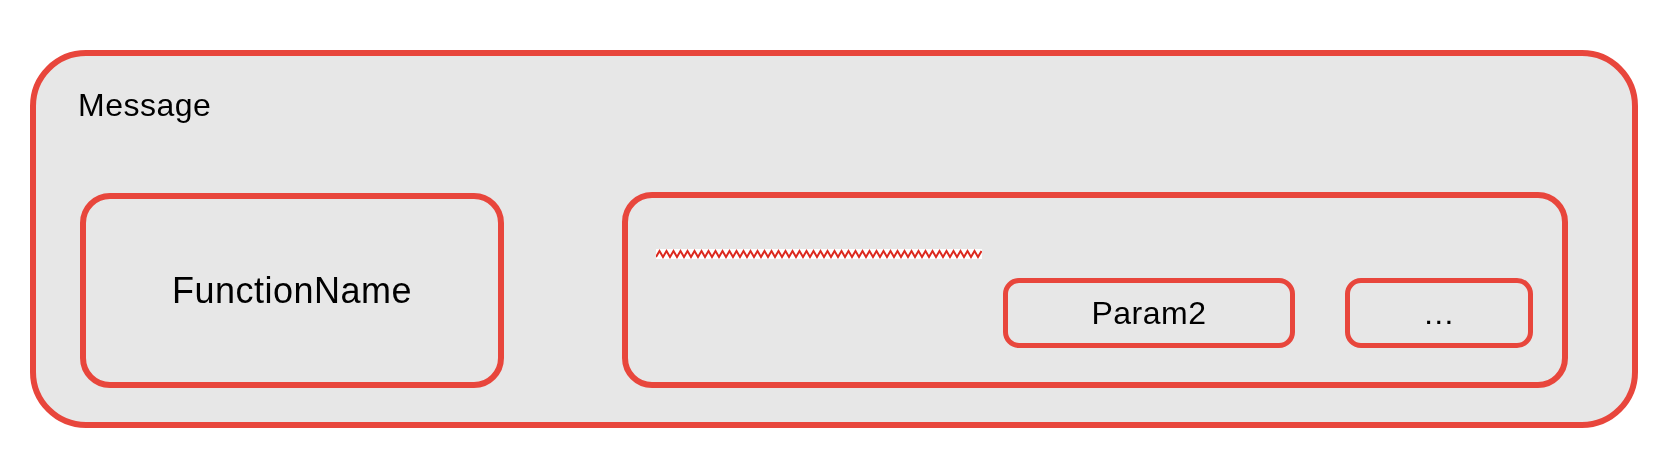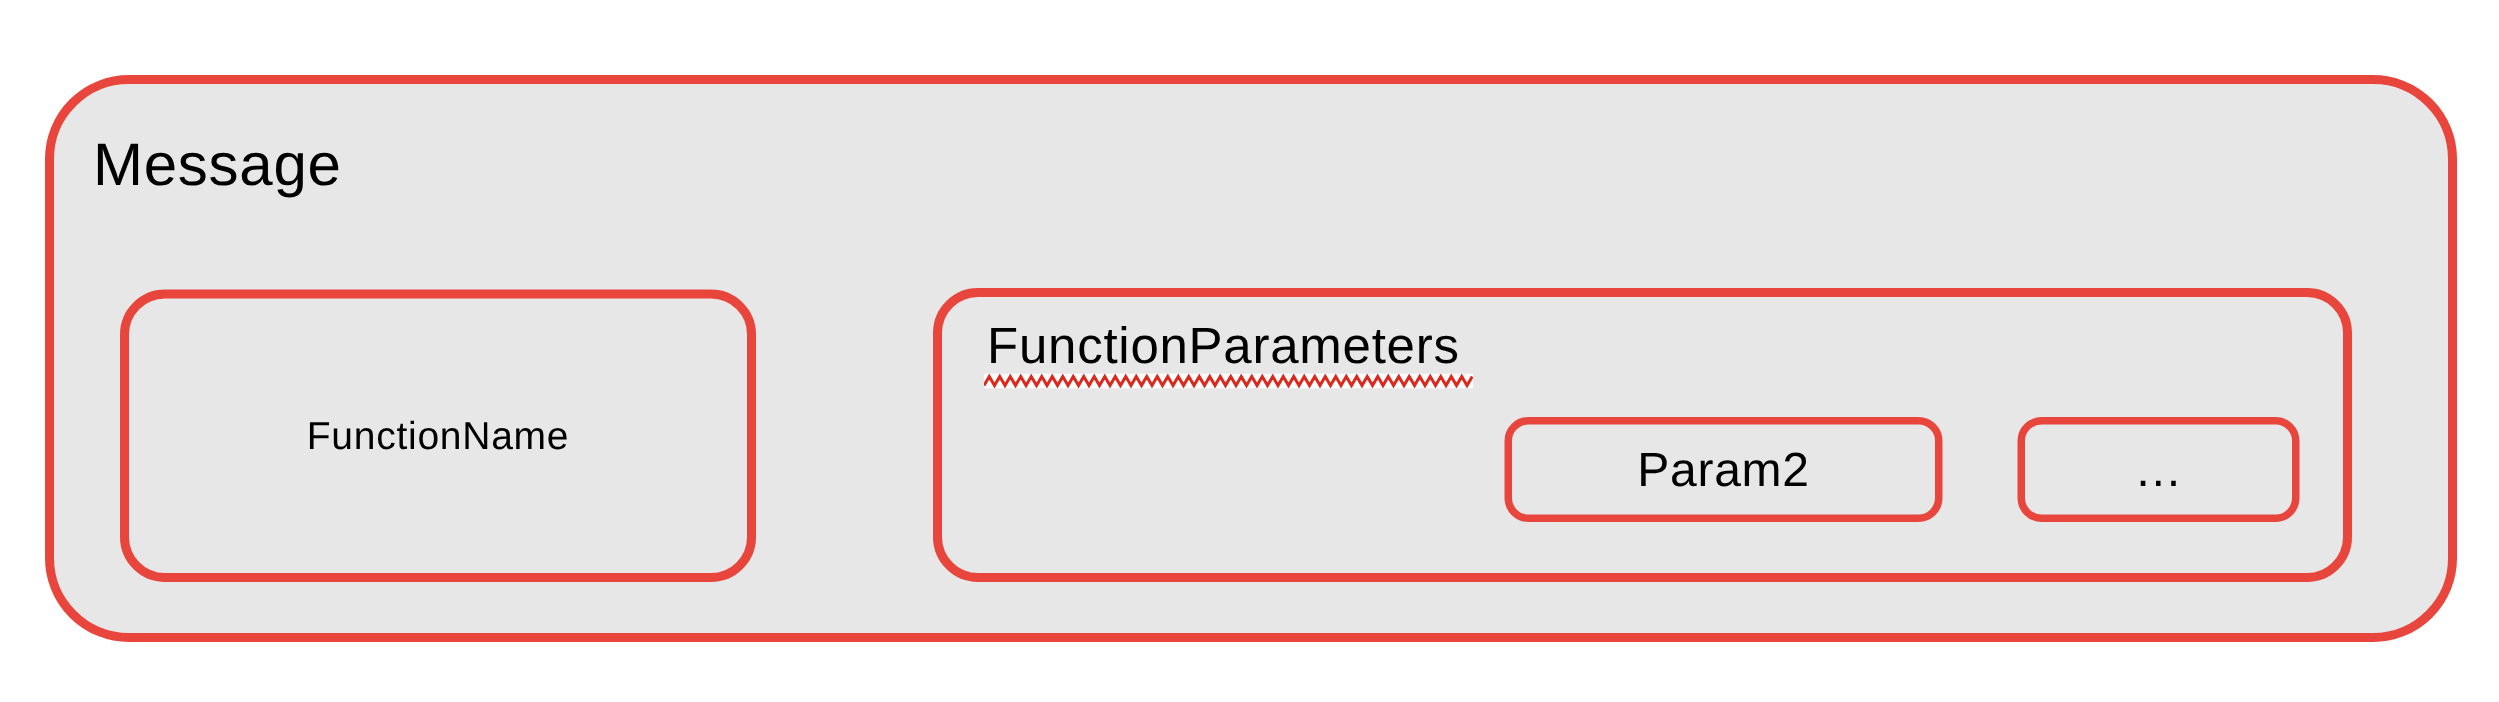--- a/index.html
+++ b/index.html
@@ -25,40 +25,40 @@
   
   .message-box {
     left: 30px;
     top: 50px;
     width: 1608px;
     height: 378px;
     border-radius: 56px;
   }
   .message-label {
     position: absolute;
-    left: 26px;
+    left: 42px;
     top: 30px;
-    font-size: 40px;
+    font-size: 32px;
     letter-spacing: 0.5px;
     line-height: 1.2;
     white-space: nowrap;
   }
   
   .function-name-box {
     left: 44px;
     top: 137px;
     width: 424px;
     height: 195px;
     border-radius: 30px;
     display: flex;
     align-items: center;
     justify-content: center;
   }
   .function-name-label {
-    font-size: 26px;
+    font-size: 36px;
     letter-spacing: 0.5px;
     white-space: nowrap;
   }
   
   .function-parameters-box {
     left: 586px;
     top: 136px;
     width: 946px;
     height: 196px;
     border-radius: 30px;
@@ -108,21 +108,20 @@
   <div class="shape message-box">
 
     <div class="message-label">Message</div>
 
     <div class="shape function-name-box">
       <span class="function-name-label">FunctionName</span>
     </div>
 
     <div class="shape function-parameters-box">
 
-      <div class="function-parameters-label">FunctionParameters</div>
 
       <svg class="squiggle-svg" width="326" height="10" xmlns="http://www.w3.org/2000/svg">
         <rect x="0" y="0" width="326" height="10" fill="#ffffff"></rect>
         <polyline points="0,8 3.5,2 7,8 10.5,2 14,8 17.5,2 21,8 24.5,2 28,8 31.5,2 35,8 38.5,2 42,8 45.5,2 49,8 52.5,2 56,8 59.5,2 63,8 66.5,2 70,8 73.5,2 77,8 80.5,2 84,8 87.5,2 91,8 94.5,2 98,8 101.5,2 105,8 108.5,2 112,8 115.5,2 119,8 122.5,2 126,8 129.5,2 133,8 136.5,2 140,8 143.5,2 147,8 150.5,2 154,8 157.5,2 161,8 164.5,2 168,8 171.5,2 175,8 178.5,2 182,8 185.5,2 189,8 192.5,2 196,8 199.5,2 203,8 206.5,2 210,8 213.5,2 217,8 220.5,2 224,8 227.5,2 231,8 234.5,2 238,8 241.5,2 245,8 248.5,2 252,8 255.5,2 259,8 262.5,2 266,8 269.5,2 273,8 276.5,2 280,8 283.5,2 287,8 290.5,2 294,8 297.5,2 301,8 304.5,2 308,8 311.5,2 315,8 318.5,2 322,8 325.5,2" fill="none" stroke="#dc291e" stroke-width="2" stroke-linejoin="miter"></polyline>
       </svg>
 
 
       <div class="param-box param-2">
         <span class="param-label">Param2</span>
       </div>

